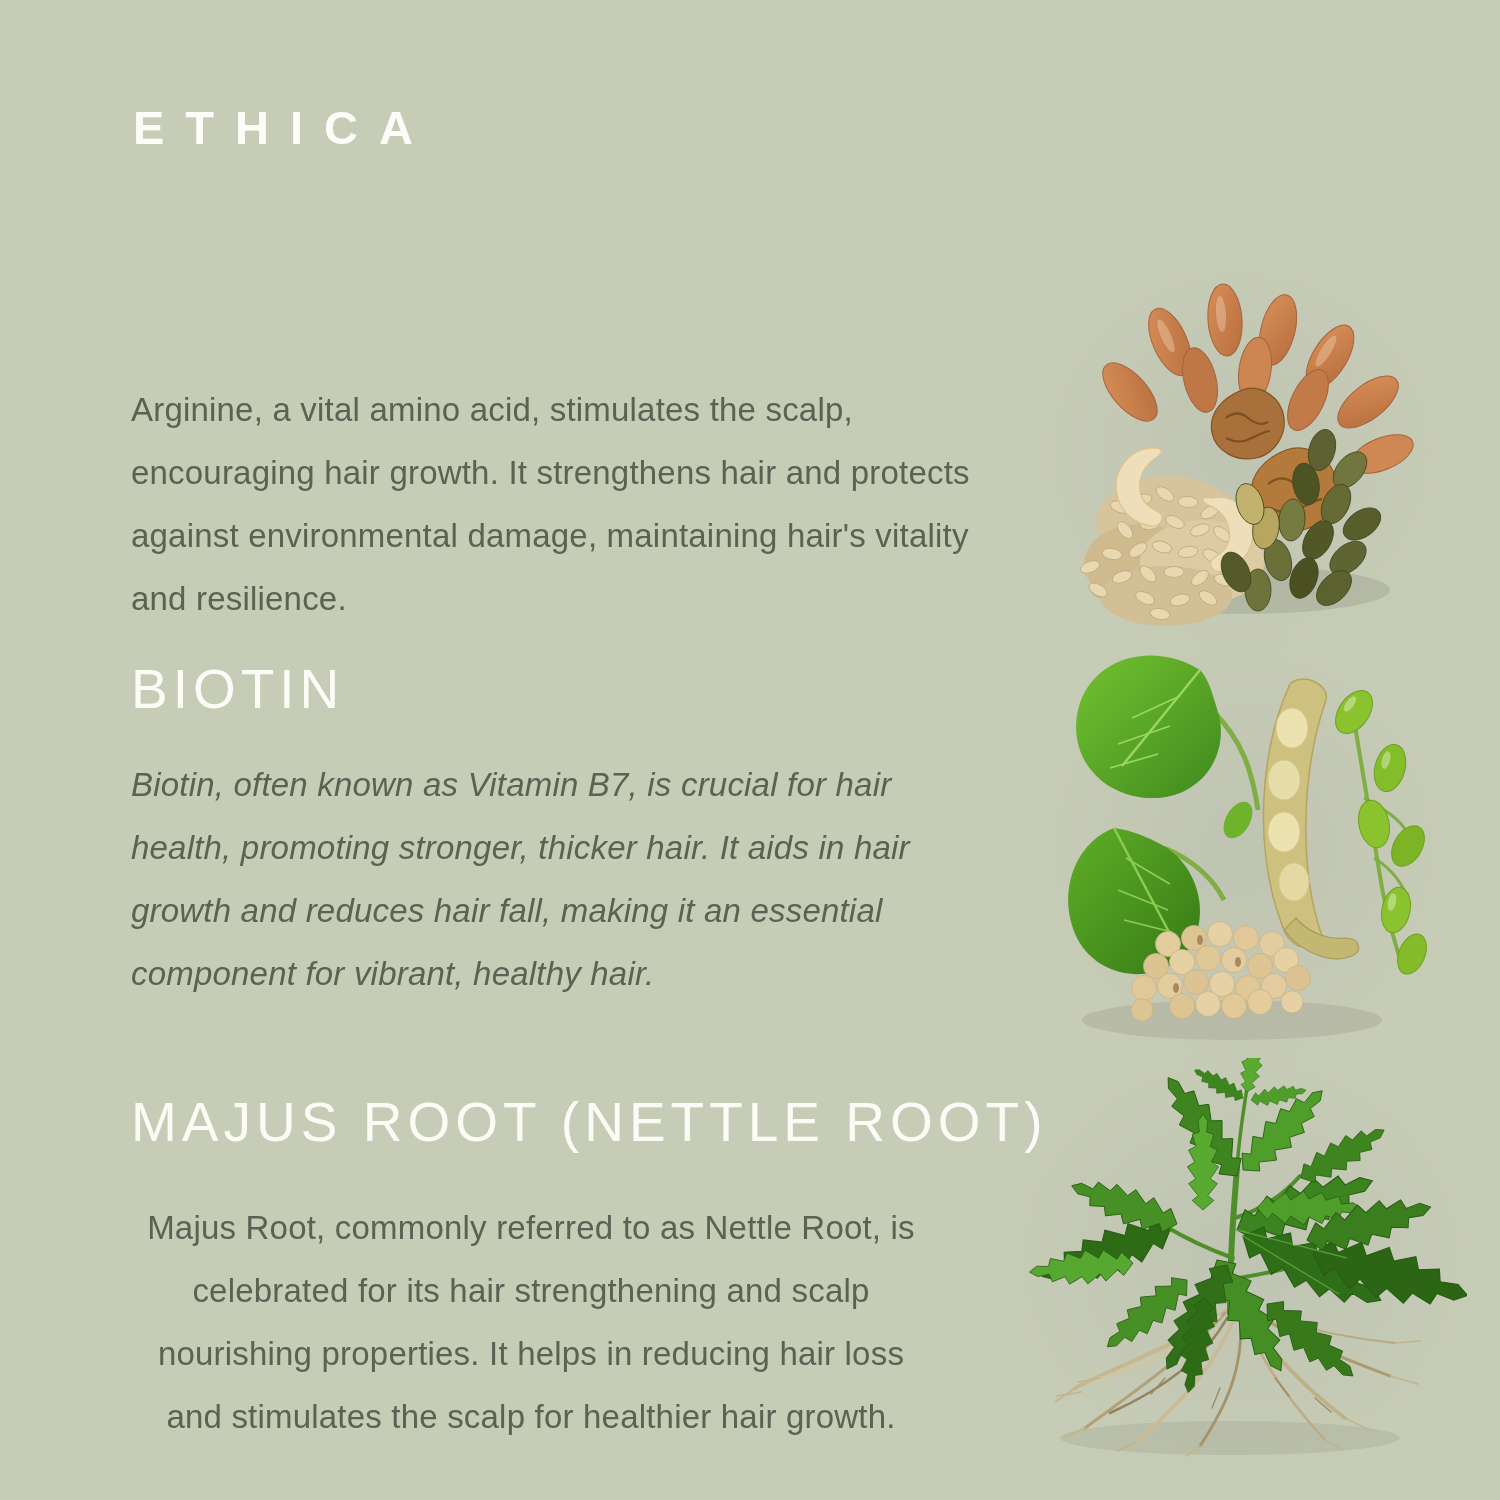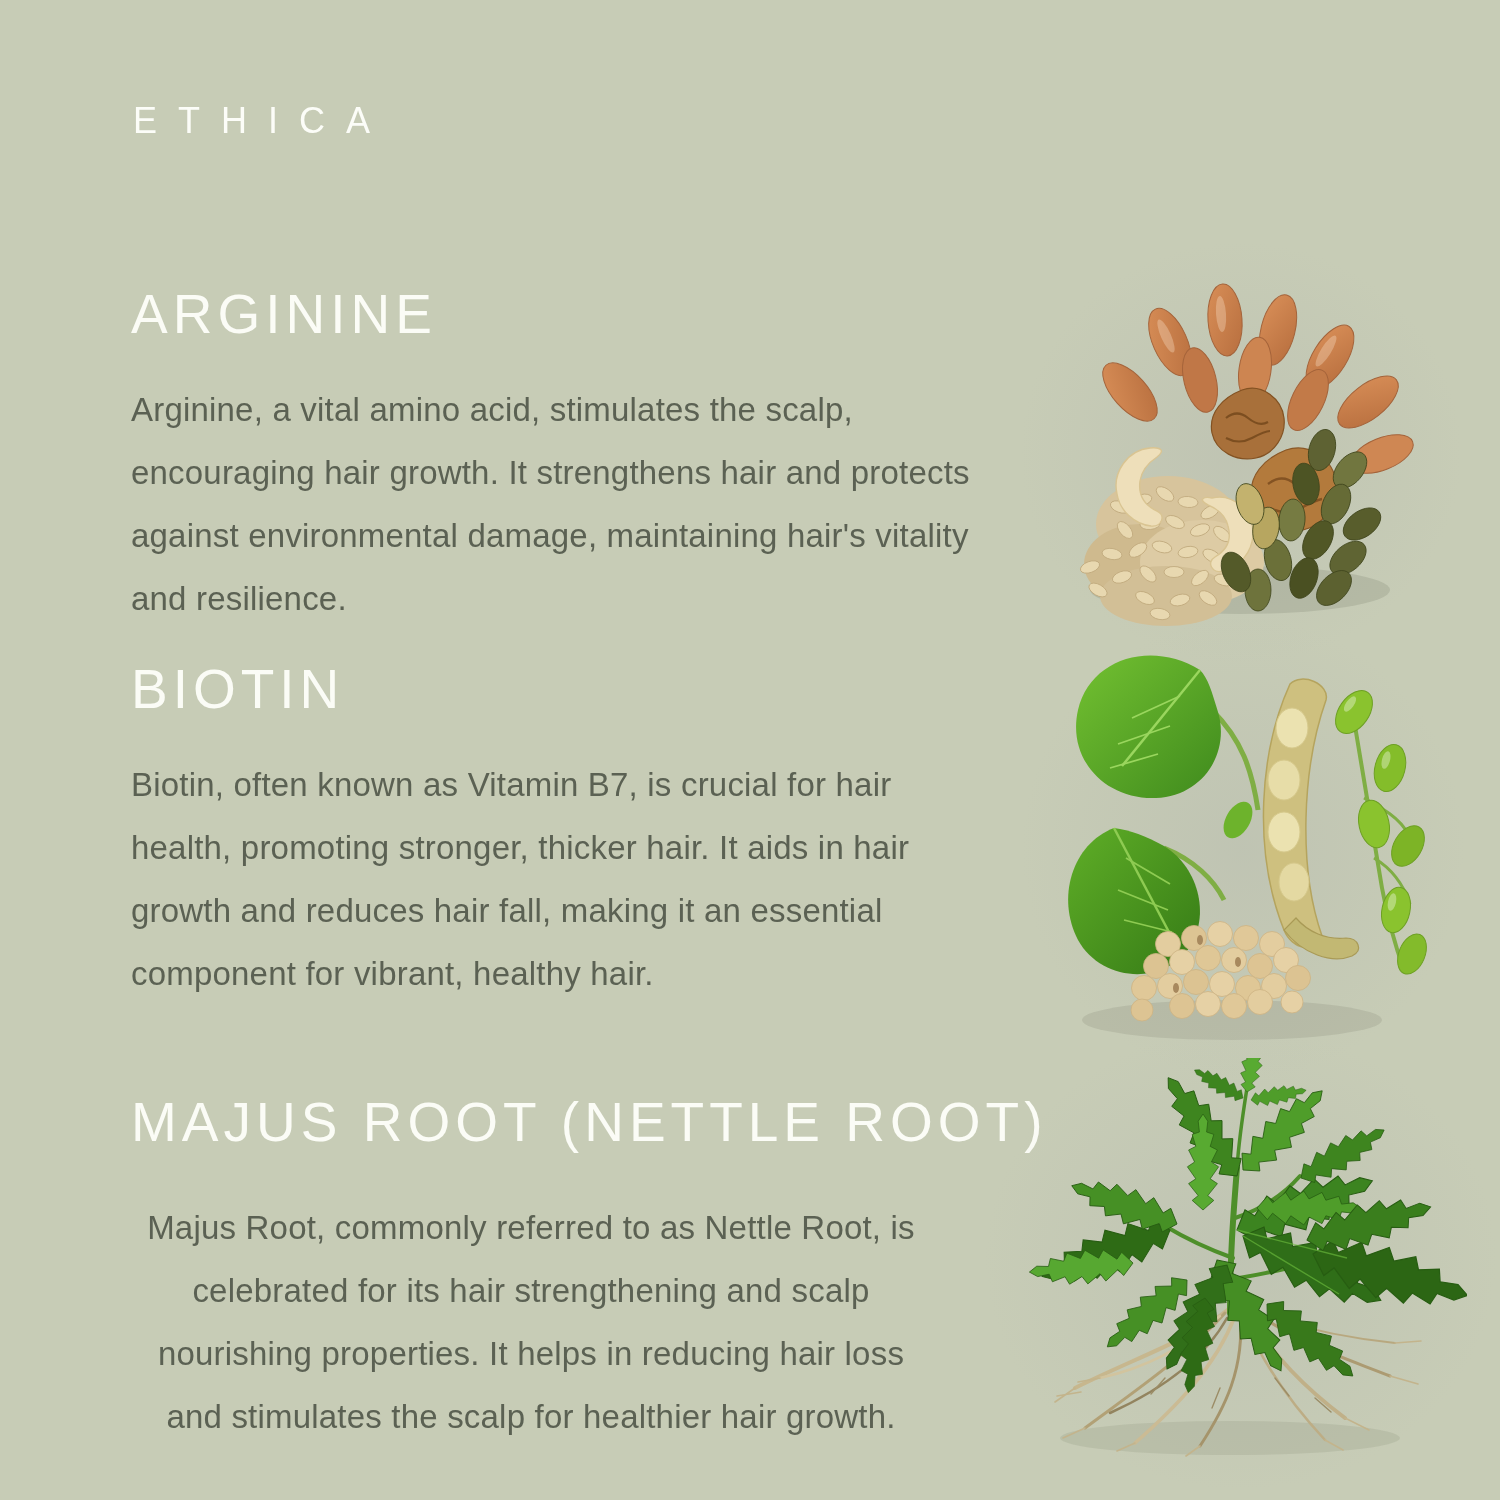--- a/index.html
+++ b/index.html
@@ -7,21 +7,21 @@
     width:1500px;height:1500px;
     background:#c7ccb6;
     font-family:"Liberation Sans", sans-serif;
     position:relative;
     overflow:hidden;
   }
   .canvas{position:absolute;inset:0;width:1500px;height:1500px;}
 
   .brand-logo{
     position:absolute;left:133px;top:100px;
-    font-size:36px;font-weight:400;
+    font-size:47px;font-weight:700;
     letter-spacing:21px;
     color:#fcfdf8;
     white-space:nowrap;
   }
 
   .ingredient-title{
     position:absolute;left:131px;
     font-size:55px;font-weight:400;
     letter-spacing:5px;
     color:#fbfcf6;
@@ -30,21 +30,21 @@
   .ingredient-body{
     position:absolute;left:131px;
     font-size:33px;line-height:63px;
     color:#5b6153;
     letter-spacing:0.2px;
   }
 
   #title-arginine{top:282px;}
   #body-arginine{top:378px;width:880px;}
   #title-biotin{top:657px;}
-  #body-biotin{top:753px;width:850px;}
+  #body-biotin{top:753px;width:850px;font-style:italic;}
   #title-majus{top:1090px;}
   #body-majus{top:1196px;width:800px;text-align:center;}
 
   .photo{
     position:absolute;
   }
   
   .photo::before{
     content:"";
     position:absolute;inset:-30px;
@@ -57,21 +57,20 @@
   #photo-soy{left:1052px;top:648px;width:382px;height:402px;}
   #photo-nettle{left:1015px;top:1058px;width:452px;height:402px;}
 </style>
 </head>
 <body>
 
 <div class="canvas">
 
   <div class="brand-logo">ETHICA</div>
 
-  <div class="ingredient-title" id="title-arginine">ARGININE</div>
   <div class="ingredient-body" id="body-arginine">Arginine, a vital amino acid, stimulates the scalp, encouraging hair growth. It strengthens hair and protects against environmental damage, maintaining hair's vitality and resilience.</div>
 
   <div class="photo" id="photo-nuts">
     <svg width="382" height="362" viewBox="0 0 382 362">
       <defs>
         <linearGradient id="alm" x1="0" y1="0" x2="1" y2="1">
           <stop offset="0" stop-color="#d98f58"></stop>
             <stop offset="1" stop-color="#b76e3e"></stop>
         </linearGradient>
       </defs>

